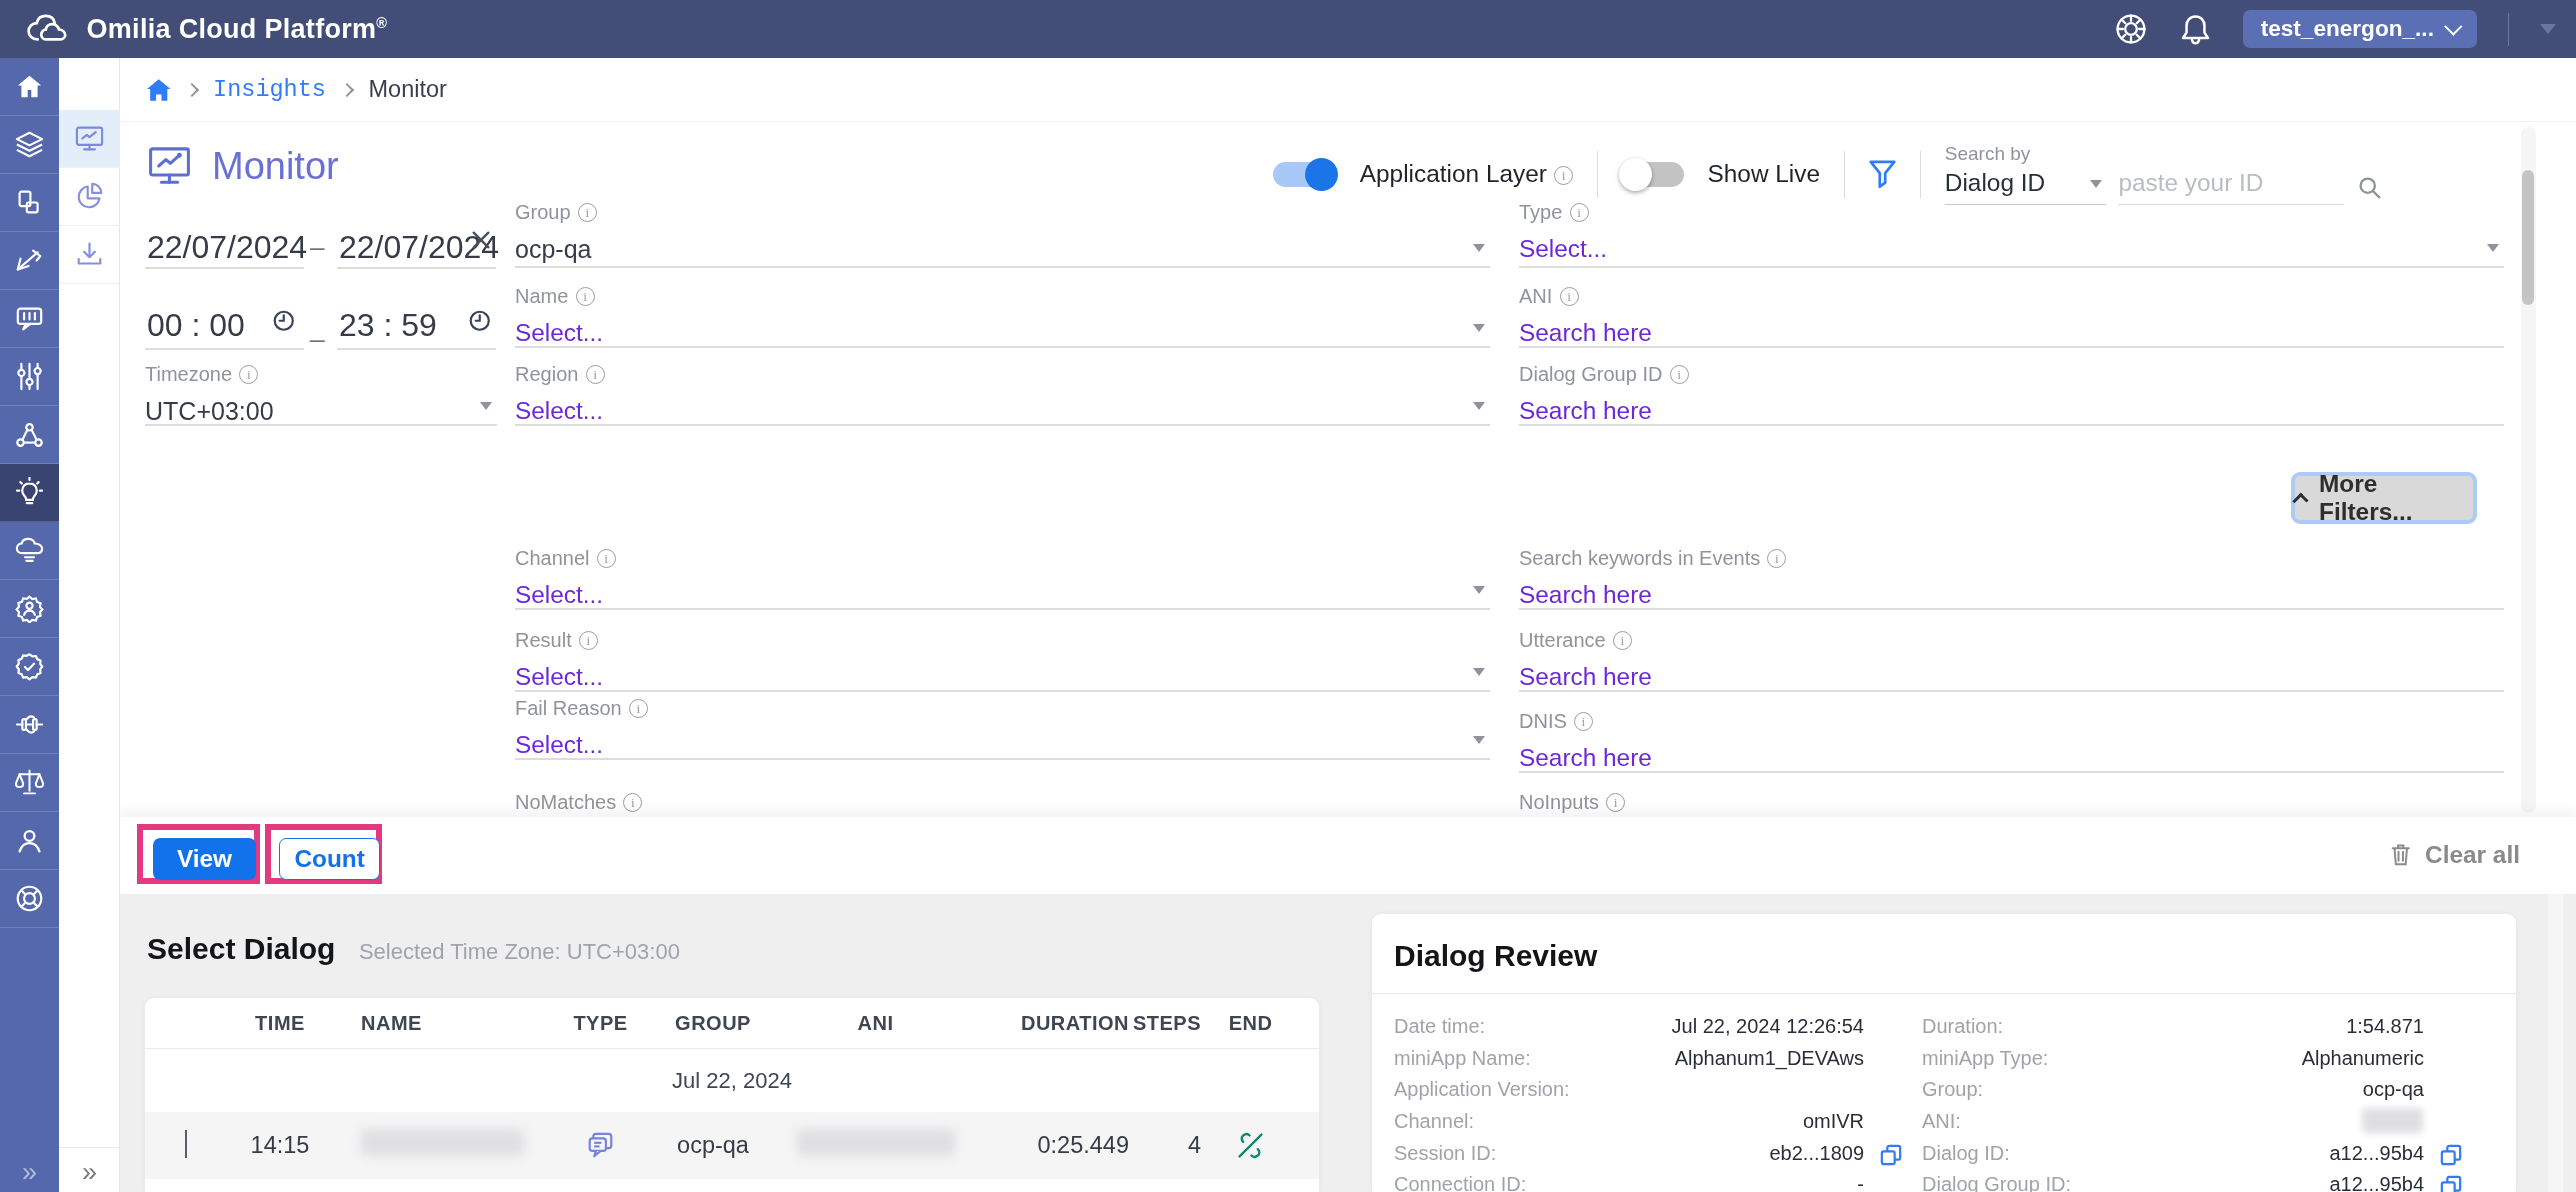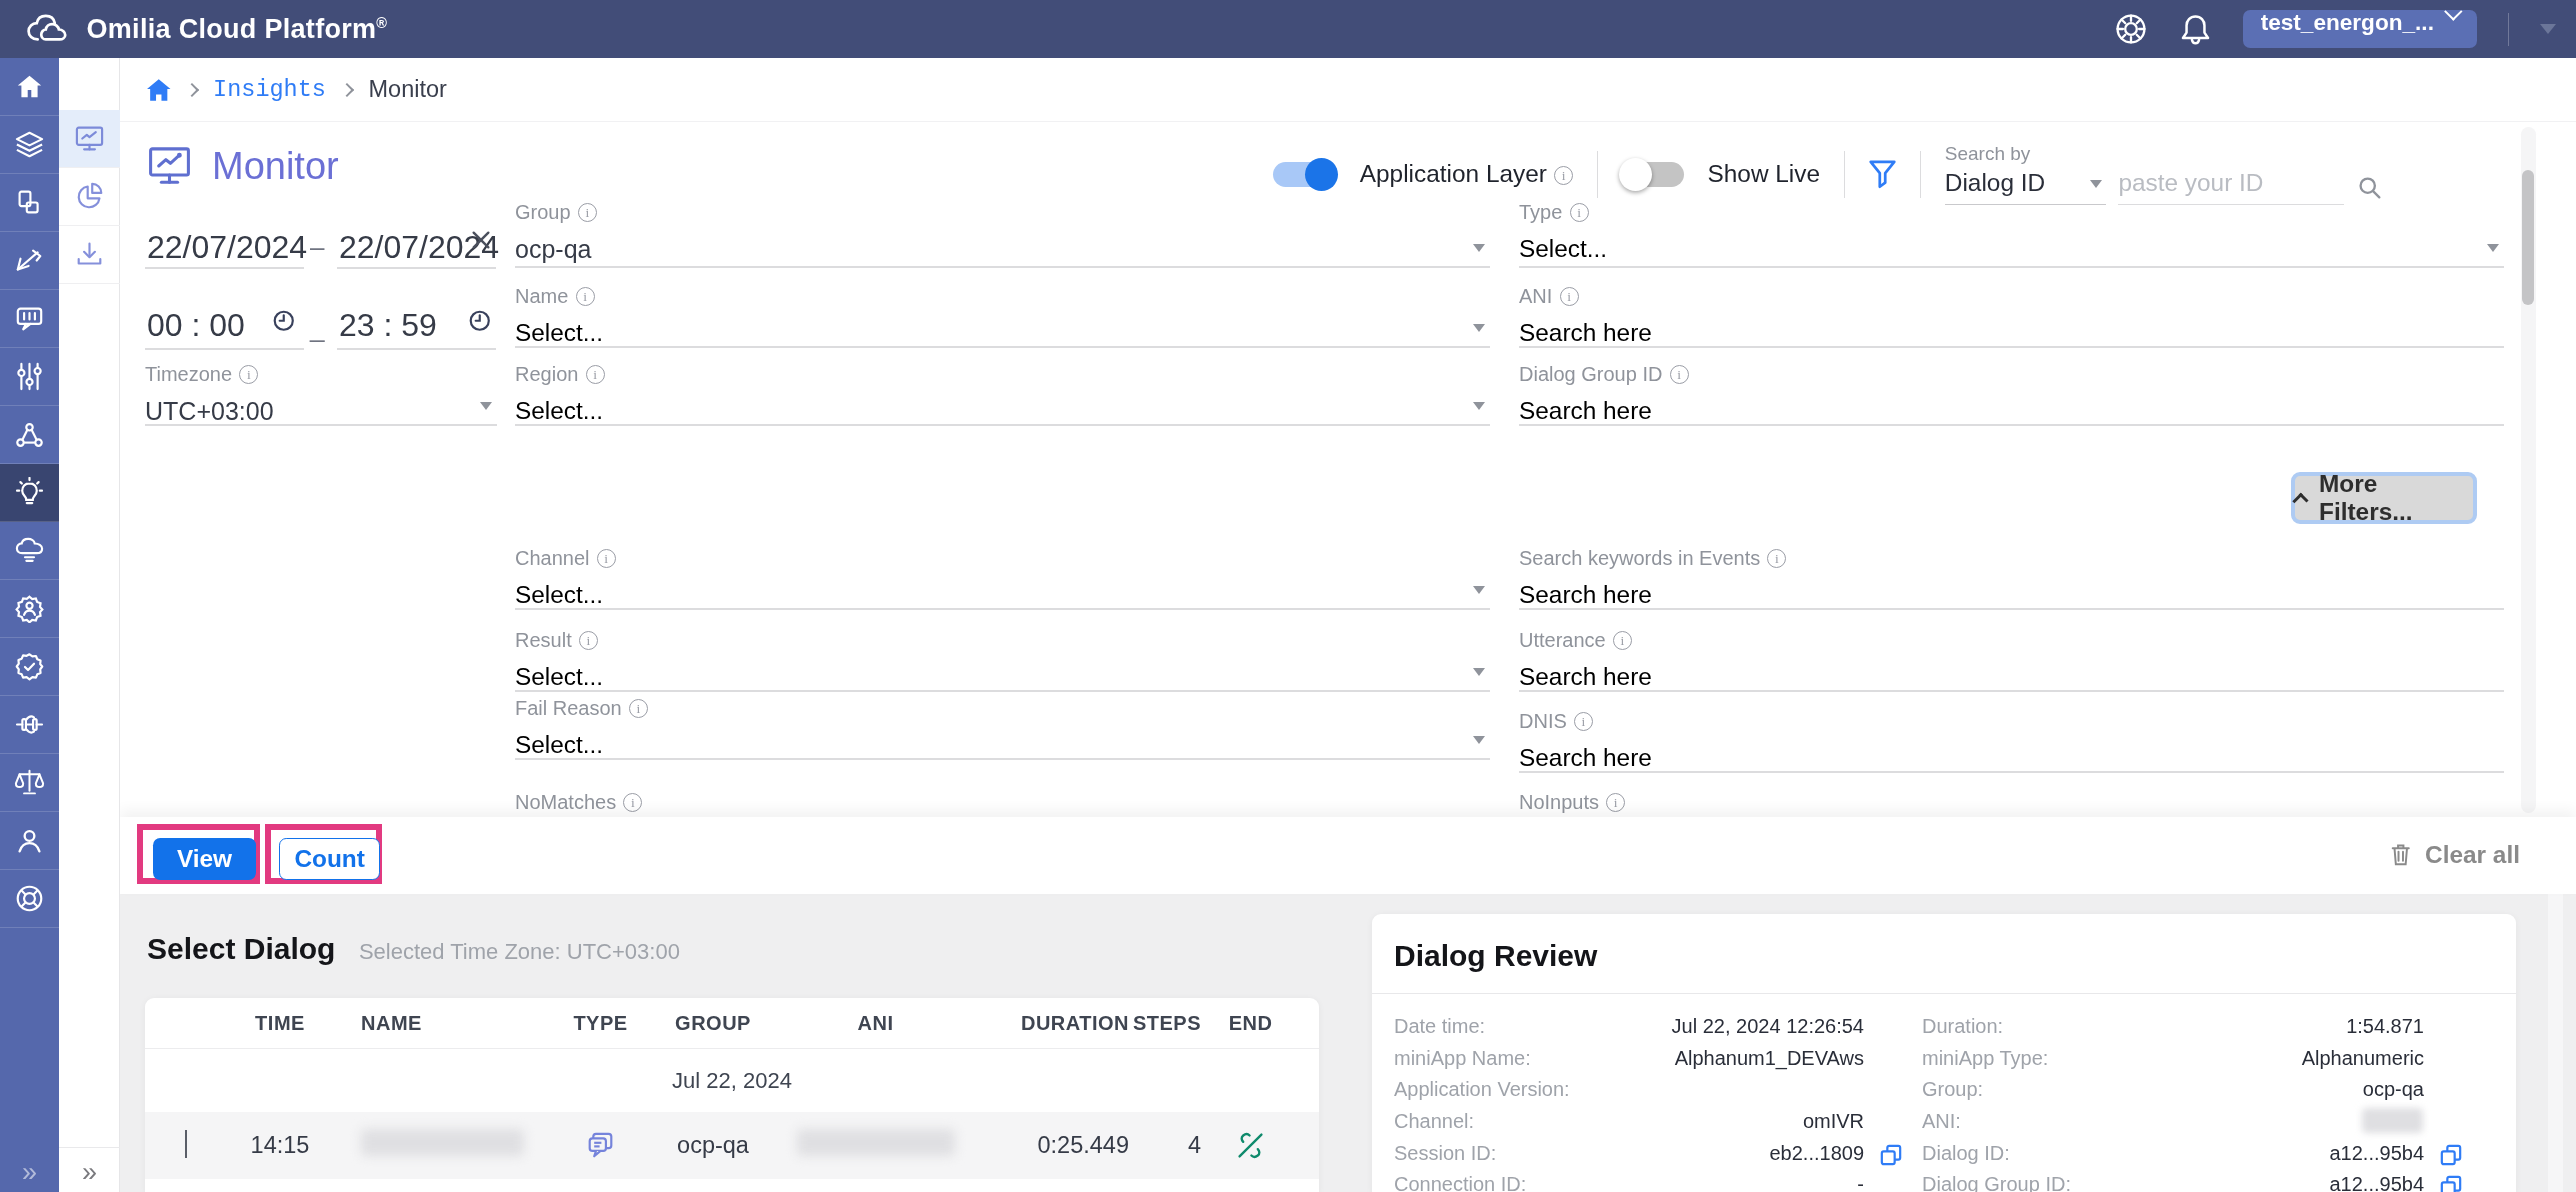--- a/index.html
+++ b/index.html
@@ -5,21 +5,21 @@
   * { margin:0; padding:0; box-sizing:border-box; }
   html,body { width:2576px; height:1192px; background:#EFEFF0; font-family:"Liberation Sans", sans-serif; }
   #app { position:relative; width:2576px; height:1192px; overflow:hidden; background:#EFEFF0; }
 
   
   .topbar { position:absolute; left:0; top:0; width:2576px; height:58px; background:#424D78; display:flex; align-items:center; z-index:40; }
   .brand { display:flex; align-items:center; gap:14.5px; padding-left:25px; color:#fff; }
   .brand-name { font-size:27px; font-weight:bold; letter-spacing:0.3px; }
   .brand-sup { font-size:14.5px; vertical-align:super; }
   .topbar-right { margin-left:auto; display:flex; align-items:center; gap:31px; padding-right:20px; }
-  .user-btn { background:#5B6FB4; color:#fff; font-size:22.6px; font-weight:bold; height:38px; border-radius:7.2px; display:flex; align-items:flex-start; gap:12.6px; padding:0 18px; }
+  .user-btn { background:#5B6FB4; color:#fff; font-size:22.6px; font-weight:bold; height:38px; border-radius:7.2px; display:flex; align-items:center; gap:12.6px; padding:0 18px; }
   .chev-down { width:12.6px; height:12.6px; border-right:2.7px solid #fff; border-bottom:2.7px solid #fff; transform:rotate(45deg); margin-top:-5.4px; }
   .top-divider { width:0.9px; height:33px; background:rgba(255,255,255,.25); }
   .mini-caret { width:0; height:0; border-left:8.1px solid transparent; border-right:8.1px solid transparent; border-top:10px solid #6B7699; }
 
   
   .rail { position:absolute; left:0; top:58px; width:59px; height:1134px; background:#5568AC; z-index:30; }
   .rail-item { width:59px; height:58px; display:flex; align-items:center; justify-content:center; border-bottom:0.9px solid rgba(255,255,255,.16); color:#fff; }
   .rail-item.active { background:#394570; }
   .rail-collapse { position:absolute; bottom:3.6px; left:0; width:59px; text-align:center; color:rgba(255,255,255,.55); font-size:27px; }
   .rail2 { position:absolute; left:59px; top:58px; width:61px; height:1134px; background:#fff; border-right:0.9px solid #E6E6E8; z-index:29; }
@@ -51,21 +51,21 @@
   .searchby .cap { font-size:19px; color:#8F939B; margin-bottom:3.6px; }
   .sb-row { display:flex; align-items:flex-end; gap:12.6px; }
   .sb-select { width:161px; border-bottom:1.8px solid #C9C9CC; padding-bottom:7.2px; font-size:24.4px; color:#2A2E39; position:relative; }
   .sb-input { width:226px; border-bottom:1.8px solid #DCDCDE; padding-bottom:7.2px; font-size:24.4px; border-top:none; border-left:none; border-right:none; outline:none; color:#2A2E39; background:transparent; }
   .sb-input::placeholder { color:#B9BCC2; }
   .sel-caret { position:absolute; right:3.6px; top:11px; width:0; height:0; border-left:6.3px solid transparent; border-right:6.3px solid transparent; border-top:8.1px solid #8F939B; }
 
   .field { position:absolute; }
   .field .lab { font-size:20px; color:#8F939B; }
   .field .val { font-size:25px; color:#363B47; margin-top:11px; }
-  .field .ph  { font-size:24.4px; color:#000000; margin-top:11px; }
+  .field .ph  { font-size:24.4px; color:#6d28d9; margin-top:11px; }
   .field .line { position:absolute; left:0; right:0; bottom:0; height:1.8px; background:#DCDCDE; }
   .field .caret { position:absolute; right:5.4px; bottom:16.3px; width:0; height:0; border-left:6.3px solid transparent; border-right:6.3px solid transparent; border-top:8.1px solid #8F939B; }
 
   .datecell { position:absolute; font-size:32px; color:#363B47; }
   .hline { position:absolute; height:1.8px; background:#DCDCDE; }
   .sepdash { position:absolute; font-size:26px; color:#6F7380; }
 
   .more-filters { position:absolute; right:99px; top:350px; width:186px; height:52px; background:#D9D9D9; border:4.5px solid #AECBF3; border-radius:9px; display:flex; align-items:center; justify-content:center; gap:12.6px; font-size:24.4px; font-weight:bold; color:#2E2E2E; }
   .chev-up { width:11.7px; height:11.7px; border-left:3.2px solid #2E2E2E; border-top:3.2px solid #2E2E2E; transform:rotate(45deg); margin-top:6.3px; }
 

